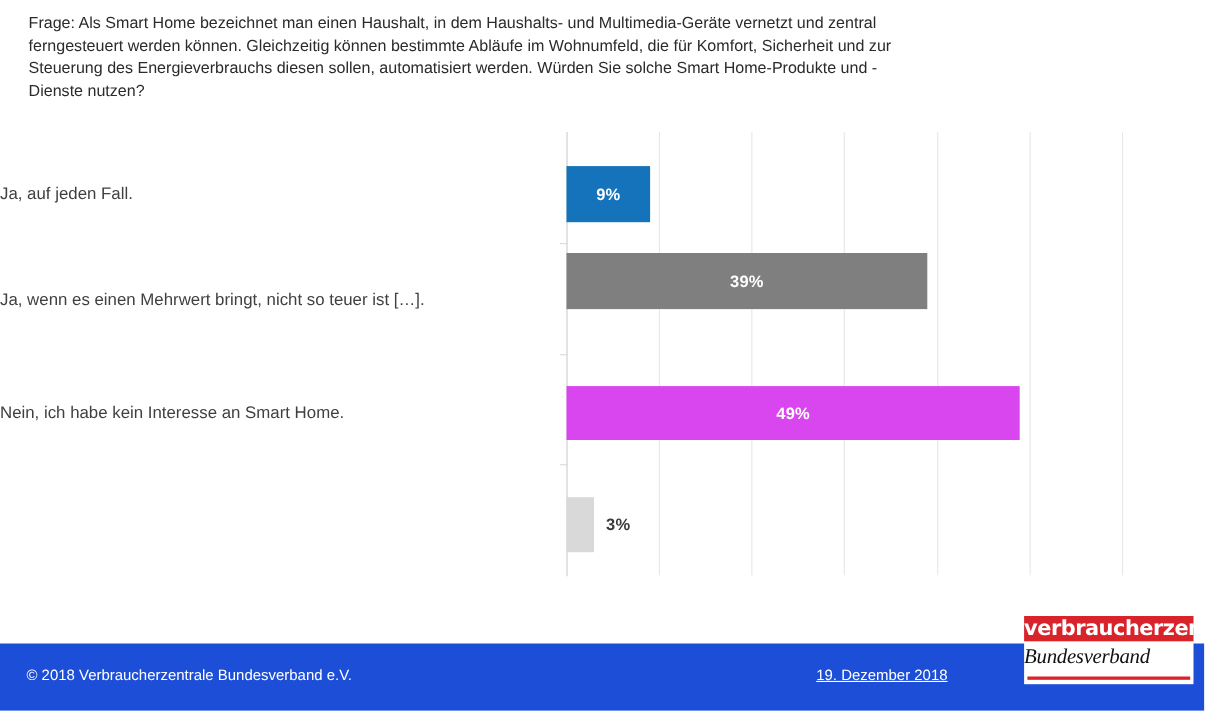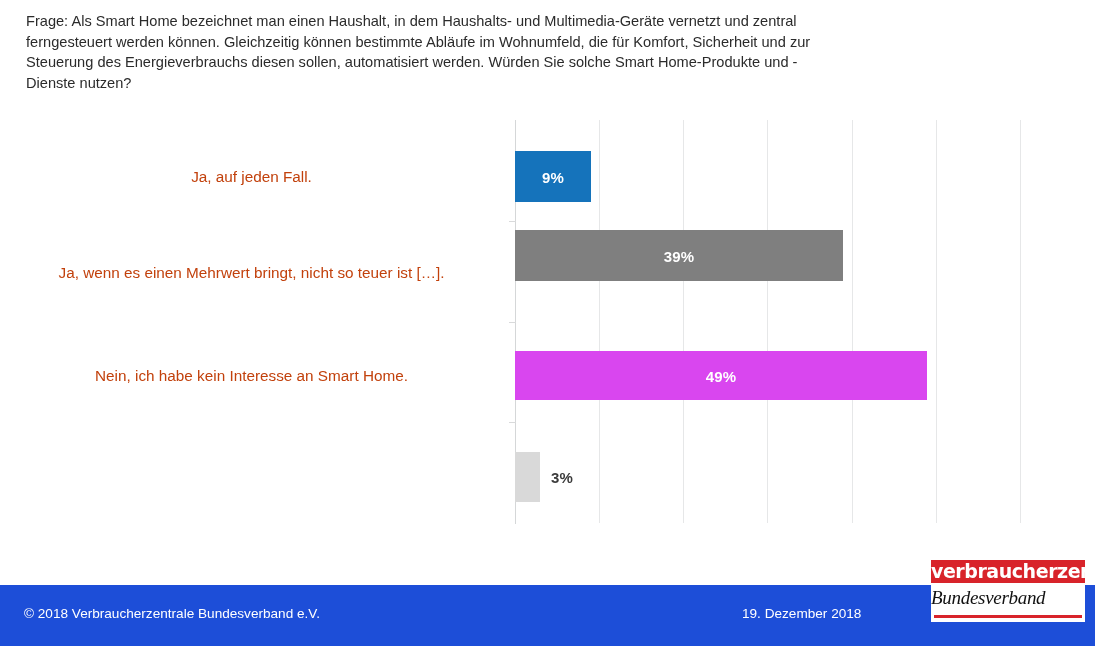--- a/index.html
+++ b/index.html
@@ -93,23 +93,23 @@
   }
   .bar .val.outside {
     left: 100%;
     margin-left: 11px;
     color: #3b3b3b;
   }
   .cat-wrap {
     position: absolute;
     left: 0;
     width: 503px;
-    text-align: center;
+    text-align: left;
     font-size: 15.3px;
-    color: #c2410c;
+    color: #404040;
     white-space: nowrap;
     transform: translateY(-50%);
   }
 
   
   #footer-bar {
     position: absolute;
     left: 0;
     top: 585px;
     width: 1095px;
@@ -124,20 +124,21 @@
     color: #ffffff;
     white-space: nowrap;
   }
   #footer-date {
     position: absolute;
     left: 742px;
     top: 21px;
     font-size: 13.6px;
     color: #ffffff;
     white-space: nowrap;
+    text-decoration: underline;
   }
 
   
   #logo {
     position: absolute;
     left: 931px;
     top: 560px;
     width: 154px;
     height: 62px;
     background: #ffffff;

